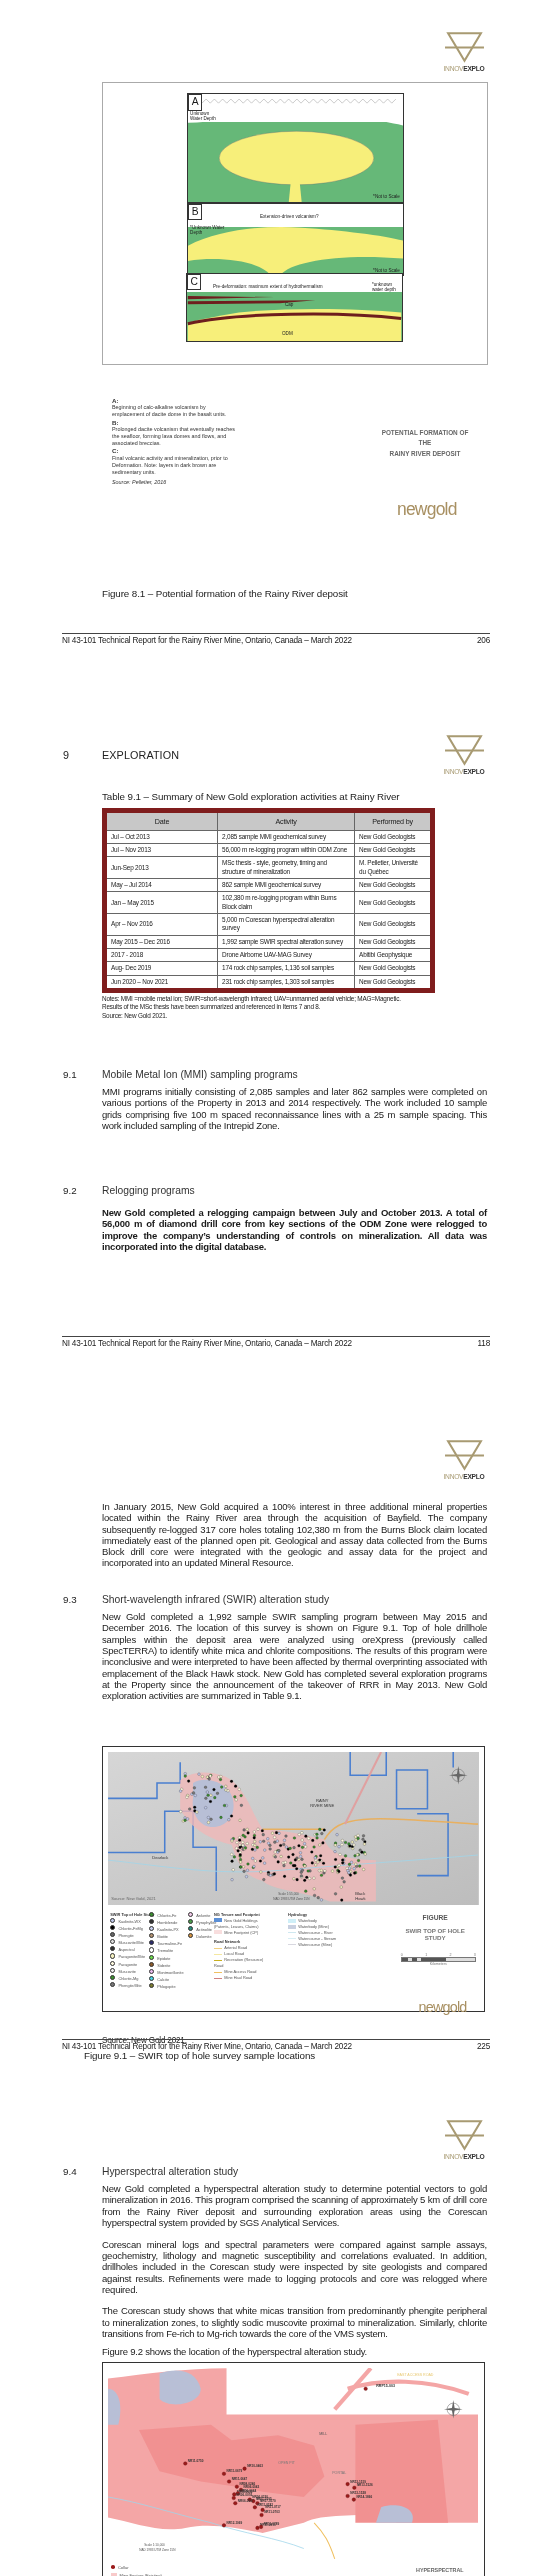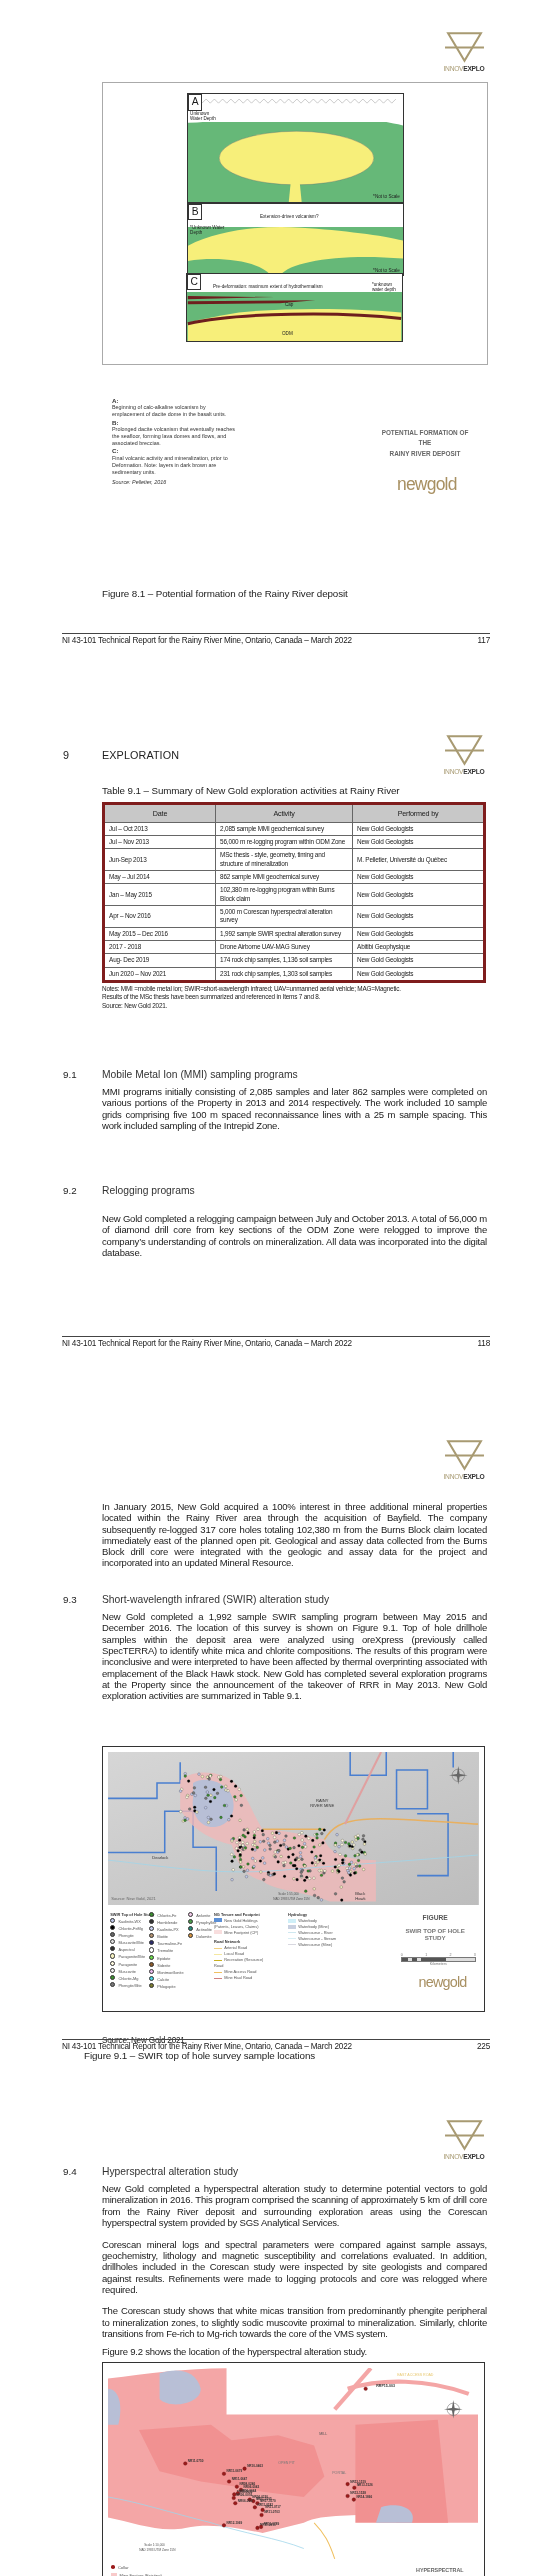--- a/index.html
+++ b/index.html
@@ -19,23 +19,23 @@
   .footer .rule { height: 1.5px; background: #444; }
   .footer .row { display: flex; justify-content: space-between; font-size: 8.2px; margin-top: 2px; letter-spacing: -0.2px; }
   .caption { font-size: 9.8px; color: #222; letter-spacing: -0.1px; }
   .source { font-size: 8.2px; color: #222; letter-spacing: -0.2px; }
   
   .fig81 { position: absolute; left: 102px; top: 82px; width: 384px; height: 281px; border: 0.5px solid #aaa; background: #fff; }
   .fig81 .panel { position: absolute; left: 84px; width: 215px; border: 0.5px solid #333; overflow: hidden; }
   .panel-label { position: absolute; left: 0; top: 0; width: 12.4px; height: 14.4px; border: 0.5px solid #333; background: #fff; font-size: 10.3px; text-align: center; line-height: 14.4px; }
   .wave { position: absolute; left: 14.4px; top: 4.1px; right: 2.1px; height: 6.2px; }
   .small-note { position: absolute; font-size: 4.6px; color: #222; }
-  .newgold { font-family: "Liberation Sans", sans-serif; font-size: 17.5px; color: #a89062; letter-spacing: -0.8px; }
+  .newgold { font-family: "Liberation Sans", sans-serif; font-size: 17.5px; color: #a89062; letter-spacing: -0.8px; margin-top: 25px; }
   
-  table.t91 { border-collapse: collapse; width: 384px; font-size: 6.4px; letter-spacing: -0.2px; border: 3px solid #7f1d1d; }
+  table.t91 { border-collapse: collapse; width: 333px; font-size: 6.4px; letter-spacing: -0.2px; border: 5px solid #7f1d1d; }
   table.t91 th { background: #c8c8c8; font-weight: normal; font-size: 7.2px; height: 14.4px; border: 0.5px solid #666; }
   table.t91 td { border: 0.5px solid #666; padding: 2.1px 4.1px; vertical-align: middle; line-height: 8.2px; }
   table.t91 tr.hl td { border-top: 1px solid #666; }
   .notes { font-size: 6.4px; line-height: 8.2px; color: #222; letter-spacing: -0.2px; margin-top: 2.1px; }
   
   .mapframe { position: absolute; left: 102px; width: 381px; border: 0.5px solid #333; background: #fff; }
   .map-area { position: absolute; left: 5.2px; top: 5.2px; right: 5.2px; overflow: hidden; }
   .map-legend { position: absolute; font-size: 3.9px; color: #555; line-height: 6px; }
   .fig-title { position: absolute; text-align: center; font-weight: bold; color: #555; }
 </style>
@@ -118,38 +118,38 @@
     <div>POTENTIAL FORMATION OF THE</div>
     <div>RAINY RIVER DEPOSIT</div>
   </div>
   <div class="newgold" style="position:absolute;left:397px;top:474px;">newgold</div>
   <div class="caption" style="position:absolute;left:102px;top:588px;">Figure 8.1 – Potential formation of the Rainy River deposit</div>
 
   <div class="footer">
     <div class="rule"></div>
     <div class="row">
         <span>NI 43-101 Technical Report for the Rainy River Mine, Ontario, Canada – March 2022</span>
-        <span>117</span>
+        <span>206</span>
       </div>
   </div>
 </div>
 
 <div class="page">
   <div class="logo" style="top:31px;">
     <svg width="41" height="32" viewBox="0 0 80 62">
       <polygon points="8,4 72,4 40,58" fill="none" stroke="#a89a72" stroke-width="4"></polygon>
       <line x1="2" y1="32" x2="78" y2="32" stroke="#a89a72" stroke-width="4"></line>
     </svg>
     <div class="word"><span class="innov">INNOV</span><span class="explo">EXPLO</span></div>
   </div>
 
   <div class="num-heading" style="top:46px;">9</div>
   <div class="content" style="top:46px;">
     <div class="h1">EXPLORATION</div>
-    <div class="caption" style="margin-top:24px;">Table 9.1 – Summary of New Gold exploration activities at Rainy River</div>
+    <div class="caption" style="margin-top:30px;">Table 9.1 – Summary of New Gold exploration activities at Rainy River</div>
     <table class="t91" style="margin-top:6.2px;">
       <thead>
         <tr>
           <th style="width:108px;">Date</th>
           <th style="width:134px;">Activity</th>
           <th>Performed by</th>
         </tr>
       </thead>
       <tbody id="t91-body">
           <tr>
@@ -213,21 +213,21 @@
 
   <div class="num-heading" style="top:366px;font-size:9.8px;">9.1</div>
   <div class="content" style="top:366px;">
     <div class="h2">Mobile Metal Ion (MMI) sampling programs</div>
     <p class="body" style="margin-top:6.2px;">MMI programs initially consisting of 2,085 samples and later 862 samples were completed on various portions of the Property in 2013 and 2014 respectively. The work included 10 sample grids comprising five 100 m spaced reconnaissance lines with a 25 m sample spacing. This work included sampling of the Intrepid Zone.</p>
   </div>
 
   <div class="num-heading" style="top:482px;font-size:9.8px;">9.2</div>
   <div class="content" style="top:482px;">
     <div class="h2">Relogging programs</div>
-    <p class="body" style="margin-top:17px;">New Gold completed a relogging campaign between July and October 2013. A total of 56,000 m of diamond drill core from key sections of the ODM Zone were relogged to improve the company’s understanding of controls on mineralization. All data was incorporated into the digital database.</p>
+    <p class="body" style="margin-top:11px;font-weight:bold;">New Gold completed a relogging campaign between July and October 2013. A total of 56,000 m of diamond drill core from key sections of the ODM Zone were relogged to improve the company’s understanding of controls on mineralization. All data was incorporated into the digital database.</p>
   </div>
 
   <div class="footer">
     <div class="rule"></div>
     <div class="row">
         <span>NI 43-101 Technical Report for the Rainy River Mine, Ontario, Canada – March 2022</span>
         <span>118</span>
       </div>
   </div>
 </div>

